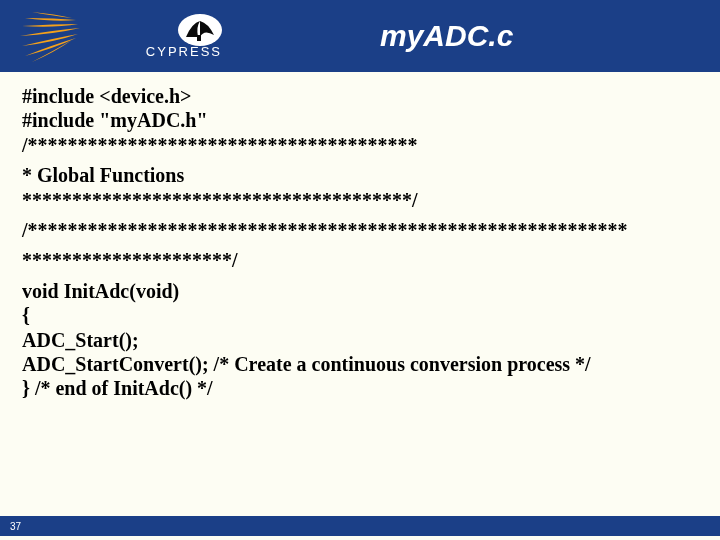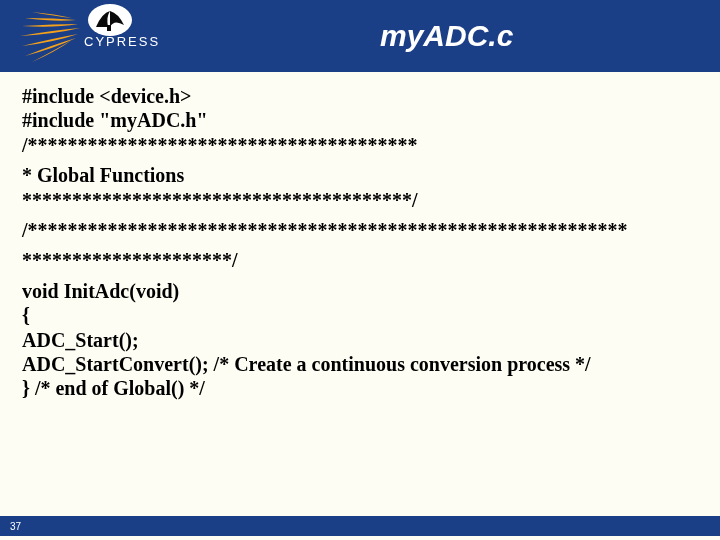--- a/index.html
+++ b/index.html
@@ -27,26 +27,26 @@
   .sun-rays {
     position: absolute;
     left: 20px;
     top: 6px;
     width: 70px;
     height: 60px;
   }
   .cypress-logo {
     position: absolute;
     left: 82px;
-    top: 2px;
+    top: 12px;
     width: 140px;
     height: 48px;
     display: flex;
     flex-direction: column;
-    align-items: flex-start;
+    align-items: flex-end;
     justify-content: center;
   }
   .tree-oval {
     width: 44px;
     height: 32px;
     background: #fff;
     border-radius: 50%;
     position: relative;
     margin-left: 6px;
   }
@@ -137,18 +137,18 @@
   <p>***************************************/</p>
   <div class="gap"></div>
   <p>/************************************************************</p>
   <div class="gap"></div>
   <p>*********************/</p>
   <div class="gap"></div>
   <p>void InitAdc(void)</p>
   <p>{</p>
   <p>ADC_Start();</p>
   <p>ADC_StartConvert(); /* Create a continuous conversion process */</p>
-  <p>} /* end of Global() */</p>
+  <p>} /* end of InitAdc() */</p>
 </div>
 
 <div class="footer">
   <span>37</span>
 </div>
 
 </body></html>

